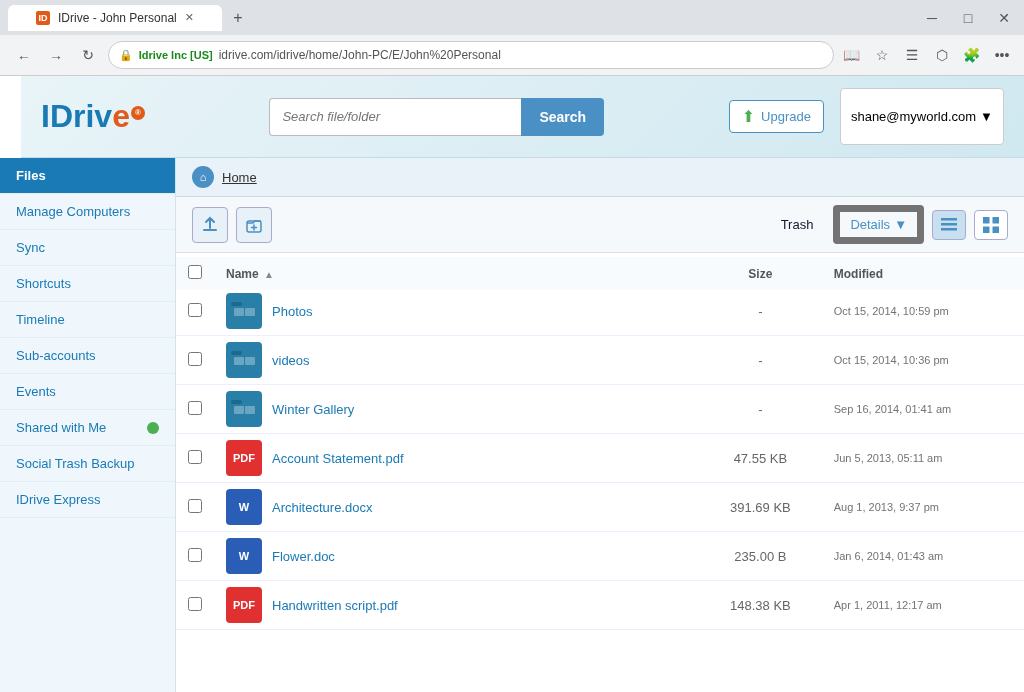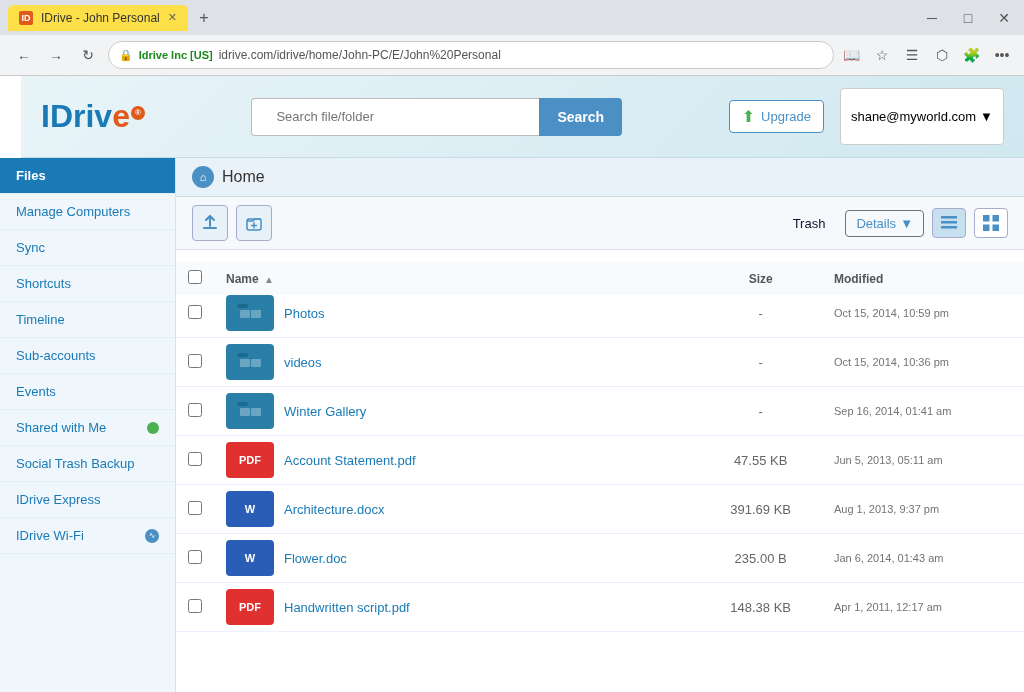--- a/index.html
+++ b/index.html
@@ -1,83 +1,83 @@
 <!DOCTYPE html>
 <html><head>
   <meta charset="utf-8">
   <style>
     * { margin: 0; padding: 0; box-sizing: border-box; }
     body { font-family: Arial, sans-serif; font-size: 13px; background: #fff; width: 1024px; height: 692px; overflow: hidden; }
 
     
     .browser-chrome { background: #f1f3f4; border-bottom: 1px solid #ccc; }
     .tab-bar { display: flex; align-items: center; height: 35px; background: #dee1e6; padding: 0 8px; gap: 4px; }
-    .tab { display: flex; align-items: center; background: #fde047; height: 26px; padding: 0 11px; border-radius: 6px 6px 0 0; font-size: 12px; color: #333; gap: 8px; min-width: 180px; }
+    .tab { display: flex; align-items: center; background: #ffffff; height: 26px; padding: 0 28px; border-radius: 6px 6px 0 0; font-size: 12px; color: #333; gap: 8px; min-width: 180px; }
     .tab-favicon { width: 14px; height: 14px; background: #e05a1a; border-radius: 2px; font-size: 9px; color: white; display: flex; align-items: center; justify-content: center; font-weight: bold; }
     .tab-close { margin-left: auto; cursor: pointer; color: #666; font-size: 11px; }
     .new-tab-btn { width: 24px; height: 24px; display: flex; align-items: center; justify-content: center; border-radius: 50%; cursor: pointer; color: #555; font-size: 16px; }
     .browser-controls { display: flex; align-items: center; height: 40px; padding: 0 12px; gap: 8px; background: #f1f3f4; }
     .nav-btn { width: 24px; height: 24px; display: flex; align-items: center; justify-content: center; cursor: pointer; color: #555; font-size: 14px; border-radius: 50%; }
     .address-bar { flex: 1; display: flex; align-items: center; background: #fff; border: 1px solid #ccc; border-radius: 20px; height: 28px; padding: 0 10px; gap: 6px; font-size: 12px; color: #333; }
     .lock-icon { color: #1a8a1a; font-size: 11px; }
     .site-name { color: #1a8a1a; font-weight: bold; font-size: 11px; }
     .url-text { color: #555; font-size: 12px; }
     .browser-actions { display: flex; align-items: center; gap: 10px; }
     .browser-icon { width: 20px; height: 20px; display: flex; align-items: center; justify-content: center; color: #555; font-size: 14px; cursor: pointer; }
 
     
     .app { display: flex; flex-direction: column; height: calc(692px - 75px); }
     .app-header { background: linear-gradient(135deg, #e8f4f8 0%, #d0e8f0 100%); padding: 12px 20px; display: flex; align-items: center; justify-content: space-between; border-bottom: 1px solid #c5dce8; min-height: 70px; margin-left: 21px; }
     .logo { display: flex; align-items: center; }
     .header-right { display: flex; align-items: center; gap: 16px; }
     .search-area { display: flex; align-items: center; gap: 0; }
-    .search-input { width: 288px; height: 38px; border: 1px solid #bbb; border-right: none; border-radius: 4px 0 0 4px; padding: 0 24px; font-size: 13px; color: #999; outline: none; }
+    .search-input { width: 252px; height: 38px; border: 1px solid #bbb; border-right: none; border-radius: 4px 0 0 4px; padding: 0 12px; font-size: 13px; color: #999; outline: none; font-style: italic; }
     .search-btn { height: 38px; padding: 0 18px; background: #4a90c4; color: white; border: none; border-radius: 0 4px 4px 0; font-size: 14px; cursor: pointer; font-weight: bold; }
     .upgrade-btn { display: flex; align-items: center; gap: 6px; background: #fff; border: 1px solid #4a90c4; border-radius: 4px; padding: 6px 12px; color: #4a90c4; font-size: 13px; cursor: pointer; }
     .upgrade-arrow { color: #4CAF50; font-size: 16px; }
     .user-menu { display: flex; align-items: center; gap: 4px; background: #fff; border: 1px solid #ccc; border-radius: 4px; padding: 20px 10px; cursor: pointer; font-size: 13px; }
 
     
     .main-content { display: flex; flex: 1; overflow: hidden; }
 
     
     .sidebar { width: 176px; background: #f0f7fc; border-right: 1px solid #d0e4ef; overflow-y: auto; flex-shrink: 0; }
     .sidebar-item { padding: 10px 16px; cursor: pointer; font-size: 13px; color: #1a7ab5; border-bottom: 1px solid #e0eef5; }
     .sidebar-item.active { background: #1a7ab5; color: white; font-weight: bold; }
     .sidebar-item.with-dot { display: flex; align-items: center; justify-content: space-between; }
     .green-dot { width: 12px; height: 12px; background: #4CAF50; border-radius: 50%; display: inline-block; }
 
     
     .file-area { flex: 1; display: flex; flex-direction: column; overflow: hidden; }
     .breadcrumb-bar { padding: 8px 16px; background: #e8f2f8; border-bottom: 1px solid #cdd; display: flex; align-items: center; gap: 8px; }
     .home-icon-circle { width: 22px; height: 22px; background: #4a90c4; border-radius: 50%; display: flex; align-items: center; justify-content: center; color: white; font-size: 11px; cursor: pointer; }
-    .breadcrumb-text { font-size: 16px; color: #333; }
+    .breadcrumb-text { font-size: 13px; color: #333; text-decoration: underline; }
 
     .toolbar { display: flex; align-items: center; padding: 8px 16px; background: #f5f9fc; border-bottom: 1px solid #dde; gap: 8px; }
     .tool-btn { width: 36px; height: 36px; border: 1px solid #aac; border-radius: 4px; background: #e8f0f8; display: flex; align-items: center; justify-content: center; cursor: pointer; color: #4a90c4; font-size: 16px; }
     .spacer { flex: 1; }
     .trash-btn { background: none; border: none; color: #0f172a; font-size: 13px; cursor: pointer; padding: 6px 12px; text-decoration: none; }
-    .details-btn { display: flex; align-items: center; gap: 4px; background: none; border: 1px solid #737373; border-radius: 4px; padding: 5px 10px; font-size: 13px; color: #4a90c4; cursor: pointer; }
+    .details-btn { display: flex; align-items: center; gap: 4px; background: none; border: 7px solid #737373; border-radius: 4px; padding: 5px 10px; font-size: 13px; color: #4a90c4; cursor: pointer; }
     .view-btn { width: 34px; height: 30px; border: 1px solid #aac; border-radius: 4px; display: flex; align-items: center; justify-content: center; cursor: pointer; color: #4a90c4; font-size: 14px; background: #fff; }
     .view-btn.active { background: #c8dff0; }
 
     
     .file-table { flex: 1; overflow-y: auto; }
     table { width: 100%; border-collapse: collapse; }
-    thead th { padding: 8px 12px; text-align: left; font-size: 12px; color: #555; border-bottom: 6px solid #0369a1; background: #f8fbfe; position: sticky; top: 12px; }
+    thead th { padding: 8px 12px; text-align: left; font-size: 12px; color: #555; border-bottom: 1px solid #0369a1; background: #f8fbfe; position: sticky; top: 4px; }
     thead th.check-col { width: 30px; }
     thead th.name-col { width: 60%; }
     thead th.size-col { width: 15%; text-align: center; }
     thead th.mod-col { width: 25%; }
     tbody tr { border-bottom: 1px solid #eef; }
     td { padding: 6px 12px; font-size: 13px; color: #333; }
     td.check-col { width: 30px; }
     td.size-col { text-align: center; color: #666; }
     td.mod-col { color: #737373; font-size: 11px; }
-    .file-icon { width: 48px; height: 36px; border-radius: 4px; display: flex; align-items: center; justify-content: center; color: white; font-size: 16px; flex-shrink: 0; }
+    .file-icon { width: 36px; height: 36px; border-radius: 4px; display: flex; align-items: center; justify-content: center; color: white; font-size: 16px; flex-shrink: 0; }
     .folder-icon { background: #2a7fa8; }
     .pdf-icon { background: #e03030; }
     .docx-icon { background: #2a5db5; }
     .name-text { cursor: pointer; color: #1a7ab5; }
     .sort-arrow { font-size: 10px; color: #888; margin-left: 2px; }
     input[type="checkbox"] { width: 14px; height: 14px; cursor: pointer; }
   </style>
 </head>
 <body>
 
@@ -146,24 +146,20 @@
       <div class="sidebar-item">Shortcuts</div>
       <div class="sidebar-item">Timeline</div>
       <div class="sidebar-item">Sub-accounts</div>
       <div class="sidebar-item">Events</div>
       <div class="sidebar-item with-dot">
         <span>Shared with Me</span>
         <span class="green-dot"></span>
       </div>
       <div class="sidebar-item">Social Trash Backup</div>
       <div class="sidebar-item">IDrive Express</div>
-      <div class="sidebar-item with-dot">
-        <span>IDrive Wi-Fi</span>
-        <span style="width:14px;height:14px;background:#4a90c4;border-radius:50%;font-size:8px;color:white;display:flex;align-items:center;justify-content:center;">∿</span>
-      </div>
     </div>
 
     <div class="file-area">
 
       <div class="breadcrumb-bar">
         <div class="home-icon-circle">⌂</div>
         <span class="breadcrumb-text">Home</span>
       </div>
 
       <div class="toolbar">

